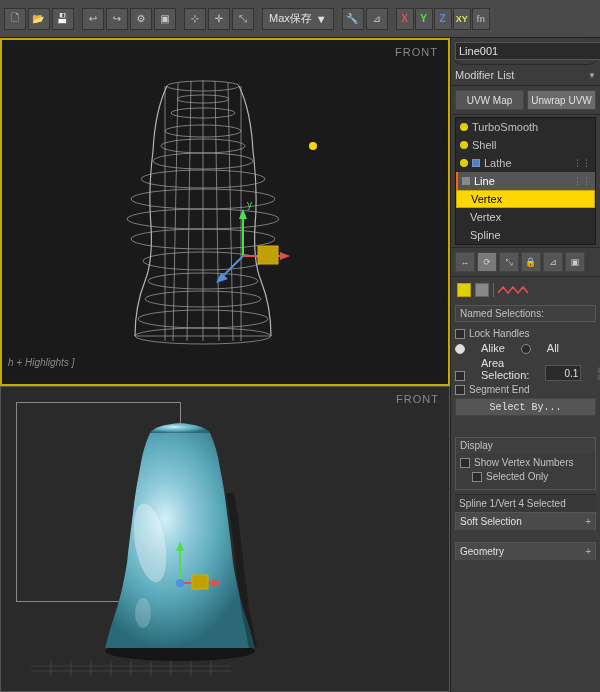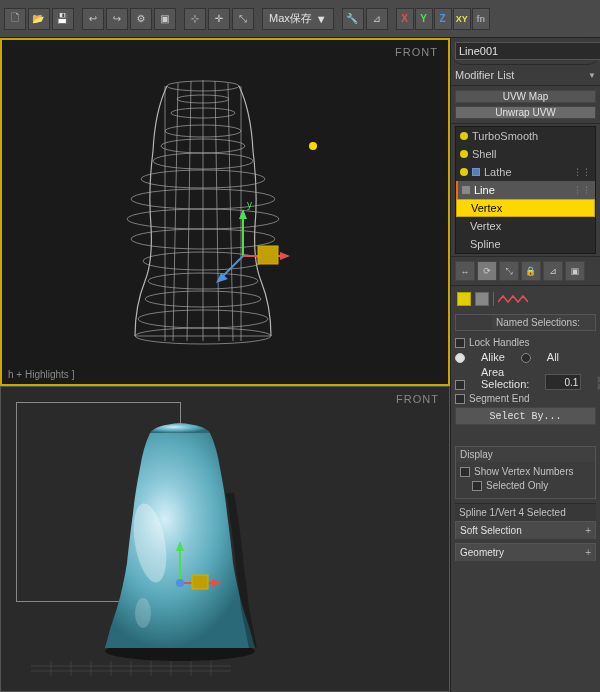--- a/index.html
+++ b/index.html
@@ -85,23 +85,24 @@
     .viewport-label {
       position: absolute;
       top: 6px; right: 10px;
       color: #888;
       font-size: 11px;
       letter-spacing: 1px;
     }
 
     .viewport-status {
       position: absolute;
-      bottom: 4px; left: 6px;
+      bottom: 16px; left: 6px;
       color: #888;
       font-size: 10px;
+      font-style: italic;
     }
 
     
     #wireframe-vase {
       position: absolute;
       top: 50%; left: 45%;
       transform: translate(-50%, -50%);
     }
 
     
@@ -157,21 +158,20 @@
     #modifier-dropdown-arrow {
       font-size: 8px; color: #aaa;
     }
 
     
     #uvw-buttons {
       display: flex;
       padding: 4px;
       gap: 3px;
       border-bottom: 1px solid #2a2a2a;
-      flex-direction: column;
     }
     .uvw-btn {
       flex: 1;
       height: 20px;
       background: #555;
       border: 1px solid #444;
       color: #e0e0e0;
       font-size: 10px;
       display: flex; align-items: center; justify-content: center;
       cursor: pointer;
@@ -245,21 +245,20 @@
       padding: 2px;
     }
     .color-box {
       width: 14px; height: 14px;
     }
 
     
     .section-box {
       border: 1px solid #555;
       margin-bottom: 6px;
-      padding-left: 36px;
     }
     .section-title {
       font-size: 10px;
       color: #c0c0c0;
       padding: 2px 4px;
       background: #404040;
     }
     .section-content {
       padding: 4px;
       background: #3c3c3c;
@@ -374,21 +373,21 @@
       width: 100%;
       height: 18px;
       background: #4a4a4a;
       border: 1px solid #555;
       border-bottom: none;
       color: #e0e0e0;
       font-size: 10px;
       display: flex; align-items: center; justify-content: space-between;
       padding: 0 4px;
       cursor: pointer;
-      margin-bottom: 4px;
+      margin-bottom: 12px;
     }
     .expand-sign {
       font-size: 10px; color: #aaa;
     }
 
   </style>
 </head>
 <body>
 
 <div id="toolbar">

